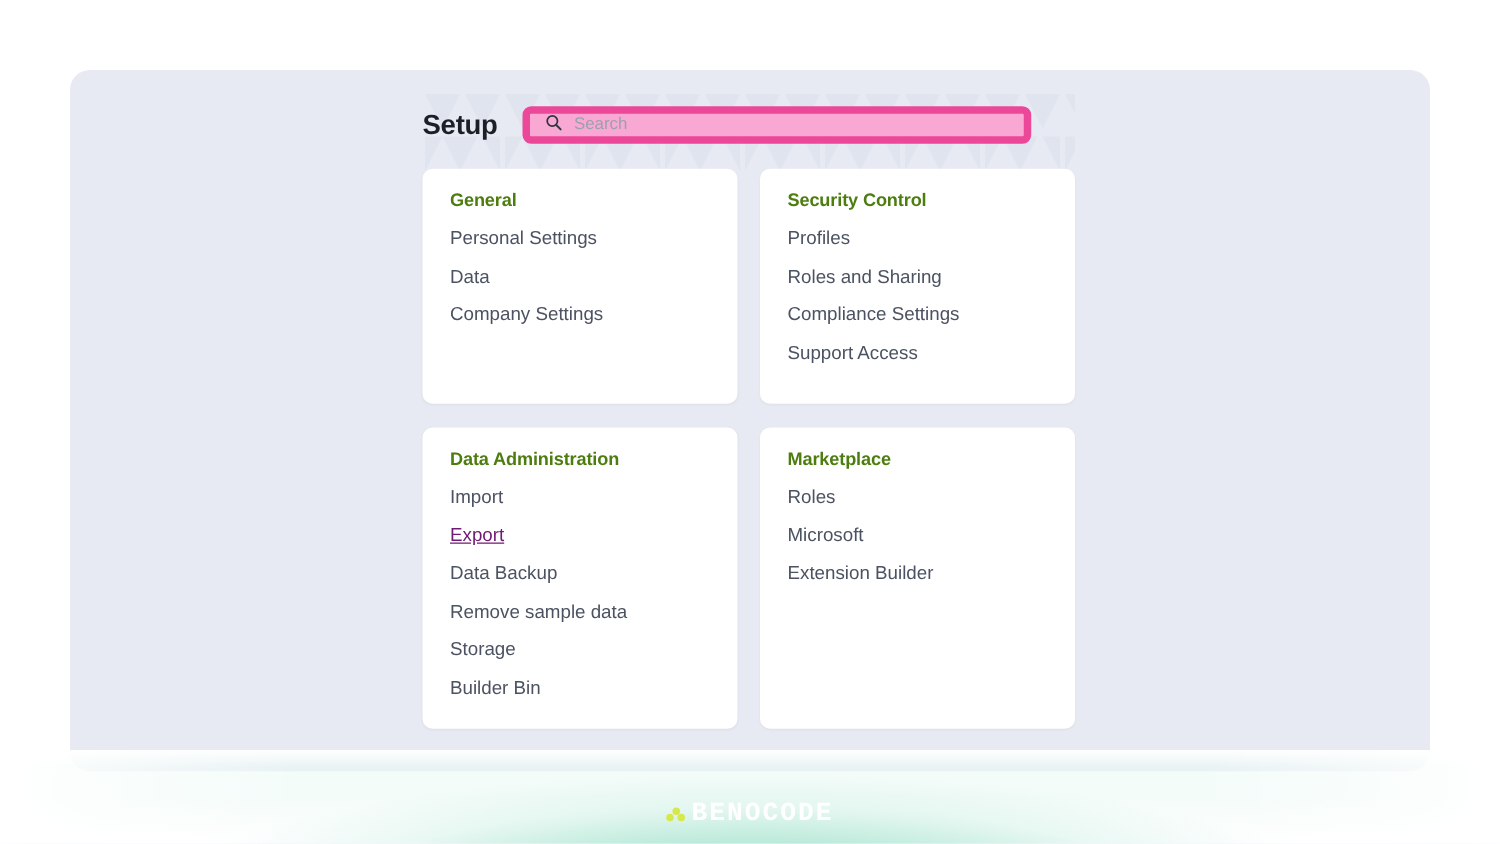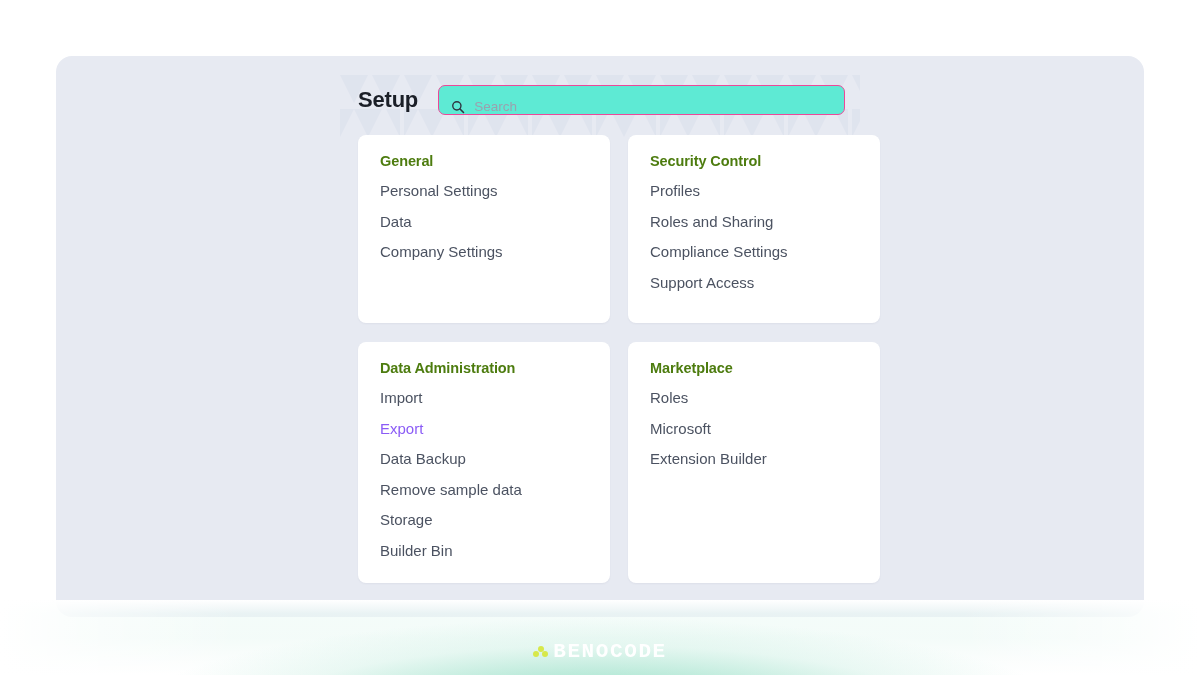--- a/index.html
+++ b/index.html
@@ -109,21 +109,20 @@
     opacity: 0.75;
     pointer-events: none;
   }
 
   
   .content {
     position: absolute;
     left: 282px;
     top: 0px;
     width: 487px;
-    margin-left: 20px;
   }
 
   
   .header {
     display: flex;
     align-items: center;
     gap: 20px;
     padding-top: 29px;
     position: relative;
     z-index: 2;
@@ -131,25 +130,25 @@
   .page-title {
     font-size: 22px;
     font-weight: bold;
     color: #1b1f27;
     letter-spacing: -0.2px;
     white-space: nowrap;
   }
   .search-box {
     flex: 1;
     height: 30px;
-    background: #5eead4;
-    border: 1px solid #ec4899;
+    background: #f9a8d4;
+    border: 6px solid #ec4899;
     border-radius: 7px;
     display: flex;
-    align-items: flex-end;
+    align-items: flex-start;
     padding: 0 12px;
     gap: 9px;
     box-sizing: border-box;
   }
   .search-icon {
     width: 14px;
     height: 14px;
     flex: none;
     display: block;
   }
@@ -194,21 +193,21 @@
     letter-spacing: -0.1px;
   }
   .card-link {
     font-size: 15px;
     color: #4b5261;
     margin-bottom: 14px;
     cursor: pointer;
     line-height: 1.1;
   }
   .card-link:last-child { margin-bottom: 0; }
-  .card-link.active { color: #8b5cf6; }
+  .card-link.active { color: #701a75; text-decoration: underline; }
 </style>
 </head>
 <body>
 
 <div class="panel">
 
   <svg class="pattern" viewBox="0 0 520 62" preserveAspectRatio="none" aria-hidden="true">
     <defs>
       <pattern id="tri" width="64" height="62" patternUnits="userSpaceOnUse">
         <polygon points="0,0 28,0 14,28" fill="#dde2ed"></polygon>

